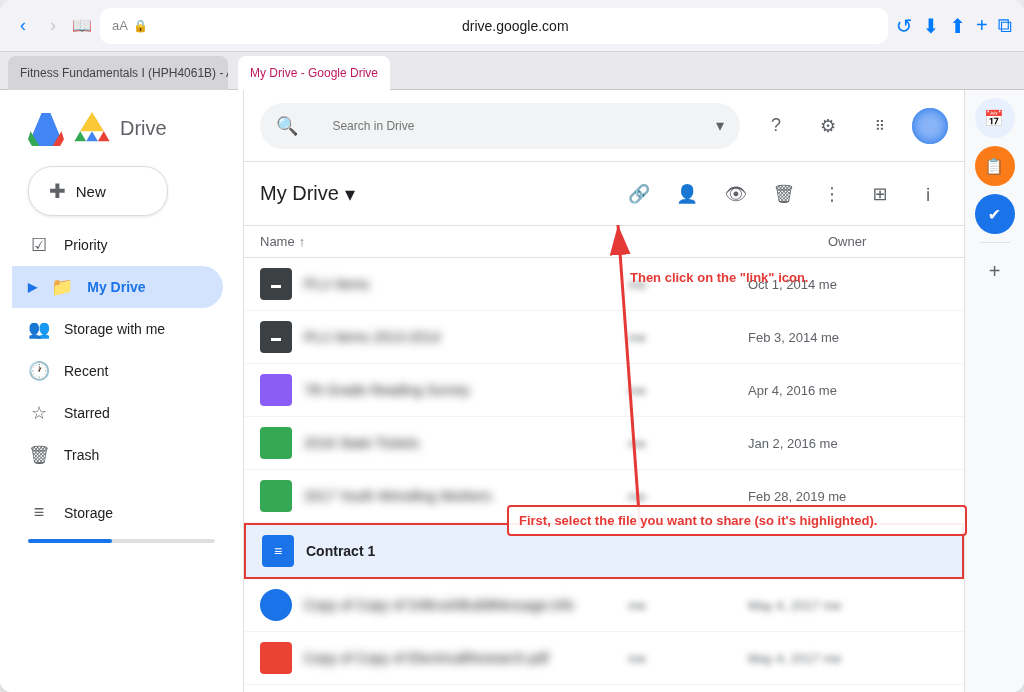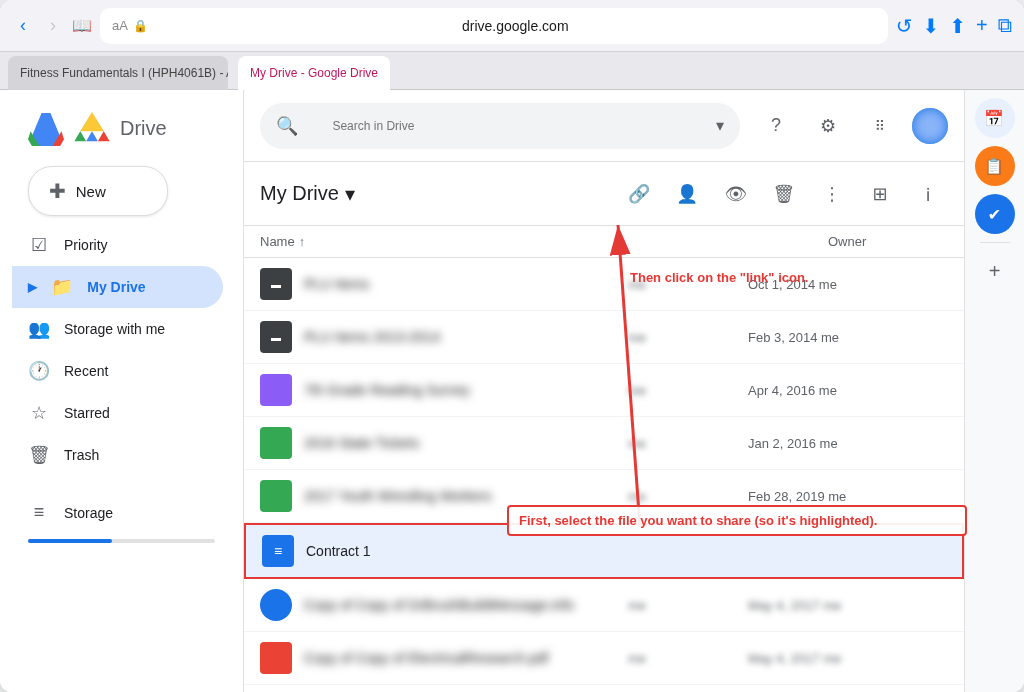--- a/index.html
+++ b/index.html
@@ -303,21 +303,21 @@
           </div>
           <span class="file-name file-name-blurred">2017 Youth Wrestling Workers</span>
           <span class="col-owner-val">me</span>
           <span class="col-modified-val">Feb 28, 2019 me</span>
         </div>
 
         <div class="file-row selected" style="border:2px solid #e53935; background:#e8f0fe;">
           <div class="file-icon blue" style="width:32px;height:32px;background:#1a73e8;border-radius:4px;margin-right:12px;flex-shrink:0;display:flex;align-items:center;justify-content:center;">
             <span style="color:white;font-size:14px;font-weight:bold;">≡</span>
           </div>
-          <span class="file-name" style="font-weight:400;">Contract 1</span>
+          <span class="file-name" style="font-weight:700;">Contract 1</span>
           <span class="col-owner-val"></span>
           <span class="col-modified-val"></span>
         </div>
 
         <div class="file-row">
           <div class="file-icon" style="width:32px;height:32px;background:#1a73e8;border-radius:50%;margin-right:12px;flex-shrink:0;">
           </div>
           <span class="file-name file-name-blurred">Copy of Copy of DrBrushBuildMessage.info</span>
           <span class="col-owner-val">me</span>
           <span class="col-modified-val blurred">May 4, 2017 me</span>

